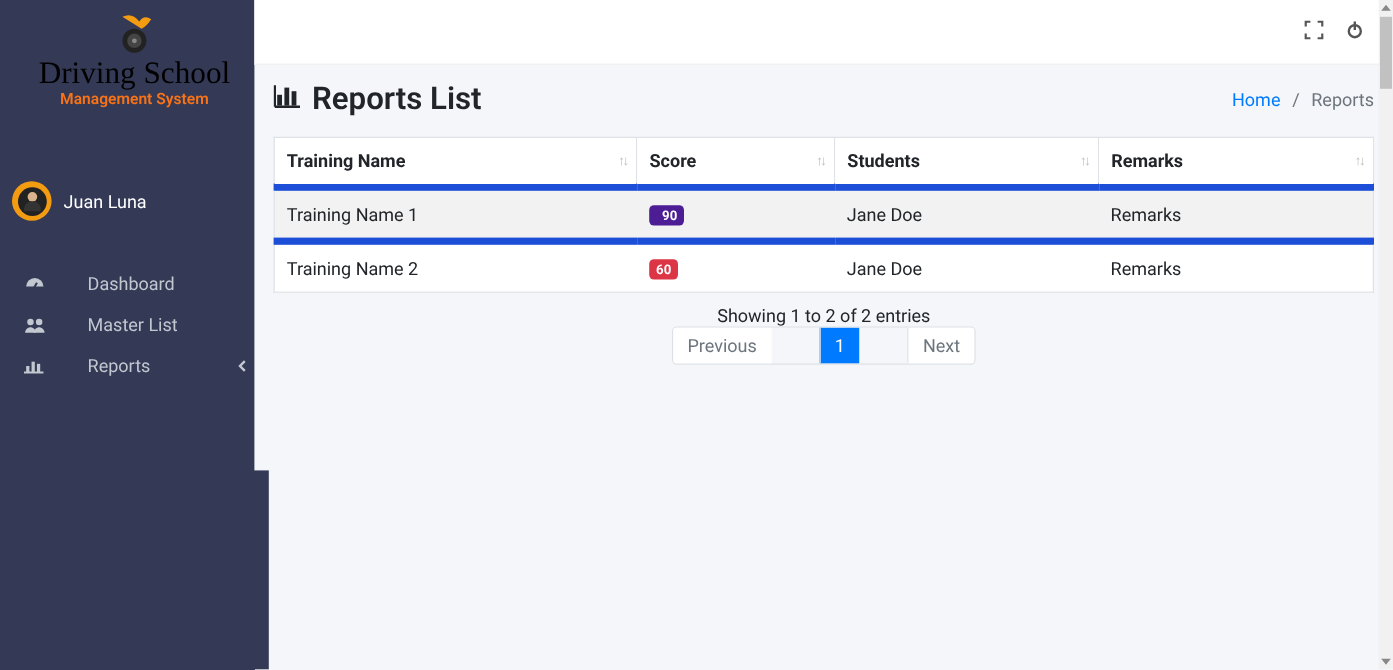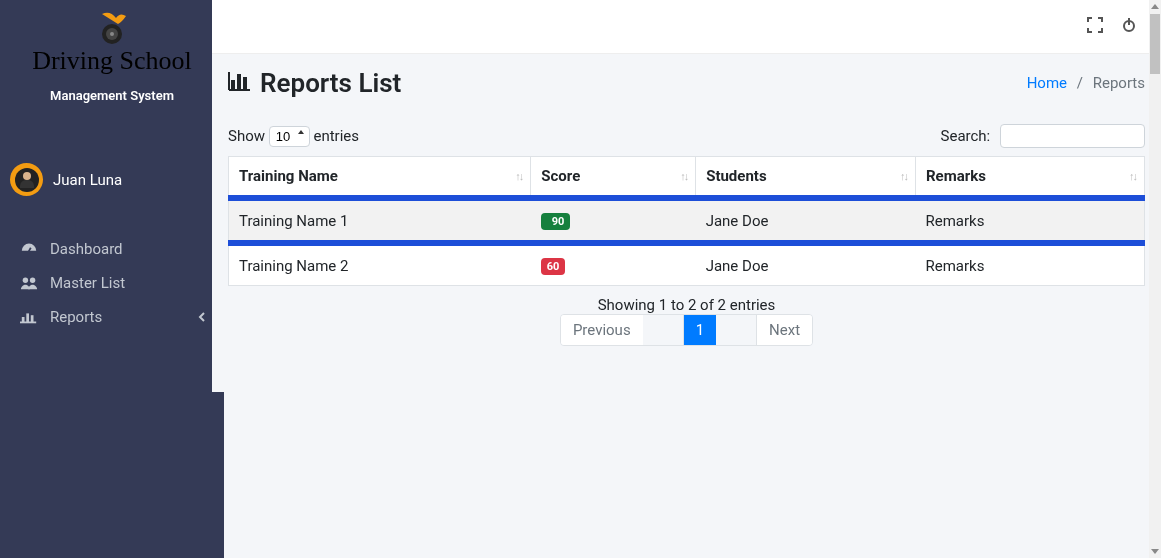--- a/index.html
+++ b/index.html
@@ -3,31 +3,31 @@
 <meta charset="utf-8">
 <style>
 * { box-sizing: border-box; margin: 0; padding: 0; }
 body { font-family: -apple-system, BlinkMacSystemFont, "Segoe UI", Roboto, "Helvetica Neue", Arial, sans-serif; background: #f4f6f9; color: #212529; width: 1161px; height: 558px; overflow: hidden; position: relative; }
 
 
 .sidebar { position: absolute; left: 0; top: 0; width: 224px; height: 558px; background: #343a56; color: #c2c7d0; text-align: right; }
 .brand { display: flex; flex-direction: column; align-items: center; padding: 8px 8px 15px; }
 .brand-logo { width: 40px; height: 40px; margin-bottom: 0; }
 .brand-title { font-family: "Brush Script MT", cursive; font-size: 26px; color: #000; font-weight: normal; line-height: 1; }
-.brand-sub { color: #ffffff; font-size: 13px; font-weight: 600; margin-top: 14px; }
+.brand-sub { color: #f97316; font-size: 13px; font-weight: 600; margin-top: 2px; }
 .user-panel { display: flex; align-items: center; padding: 10px 10px; margin-top: 35px; }
 .avatar { width: 33px; height: 33px; border-radius: 50%; background: #f39c12; display: flex; align-items: center; justify-content: center; margin-right: 10px; }
 .avatar-inner { width: 24px; height: 24px; border-radius: 50%; background: #222; position: relative; }
 .avatar-inner::before { content:""; position:absolute; width:8px; height:8px; border-radius:50%; background:#d9b38c; top:4px; left:8px; }
 .avatar-inner::after { content:""; position:absolute; width:14px; height:8px; border-radius:6px 6px 0 0; background:#333; top:12px; left:5px; }
 .user-name { color: #fff; font-size: 15px; }
 .nav { padding: 8px 8px; margin-top: 18px; }
 .nav-item { display: flex; align-items: center; padding: 8px 10px; font-size: 15px; cursor: pointer; border-radius: 4px; position: relative; }
 .nav-item .icon { width: 22px; height: 18px; margin-right: 10px; display:flex; align-items:center; justify-content:center; }
-.nav-item:not(.sel) { color: #c2c7d0; }
+.nav-item:not(.sel) { color: #c2c7d0; gap: 23px; }
 .chevron { position: absolute; right: 10px; }
 
 
 .main { position: absolute; left: 212px; top: 0; right: 0; height: 392px; background: #f4f6f9; }
 .topbar { height: 54px; background: #fff; display:flex; align-items:center; justify-content:flex-end; padding: 0 24px; border-bottom: 1px solid #eee; }
 .topbar .tb-icon { margin-left: 18px; color: #555; cursor: pointer; }
 
 .content-header { display: flex; align-items: center; justify-content: space-between; padding: 14px 16px 10px 16px; }
 .page-title { font-size: 26px; font-weight: 600; display:flex; align-items:center; gap:8px; }
 .breadcrumb { font-size: 15px; color: #6c757d; }
@@ -44,21 +44,21 @@
 .search input { border: 1px solid #ced4da; border-radius: 4px; padding: 3px 6px; width: 145px; margin-left: 6px; font-size: 14px; }
 
 table.datatable { width: 100%; border-collapse: collapse; border: 1px solid #dee2e6; font-size: 15px; }
 table.datatable th { text-align: left; padding: 10px 10px; border: 1px solid #dee2e6; background: #fff; font-weight: 700; position: relative; }
 table.datatable th .sort { position:absolute; right:8px; top:50%; transform:translateY(-50%); color:#bbb; font-size:11px; letter-spacing:-2px; }
 table.datatable td { padding: 10px 10px; border-top: 6px solid #1d4ed8; }
 table.datatable tbody tr:nth-child(odd) { background: #f2f2f2; }
 table.datatable tbody tr:nth-child(even) { background: #fff; }
 
 .badge { display:inline-block; padding: 2px 6px; border-radius: 4px; color:#fff; font-size: 11px; font-weight:700; }
-.badge-green { background: #15803d; padding-left: 11px; }
+.badge-green { background: #4c1d95; padding-left: 11px; }
 .badge-red { background: #dc3545; }
 
 .table-footer { display:flex; justify-content: space-between; align-items:center; margin-top: 10px; font-size: 15px; flex-direction: column; }
 .pagination { display:flex; border: 1px solid #dee2e6; border-radius: 4px; overflow: hidden; gap: 40px; }
 .pagination .page { padding: 6px 12px; border-left: 1px solid #dee2e6; background: #fff; color:#6c757d; cursor:pointer; font-size:15px; }
 .pagination .page:first-child { border-left: none; }
 .pagination .page.active { background: #007bff; color: #fff; }
 
 
 .scrollbar { position: absolute; right: 0; top: 0; width: 12px; height: 558px; background: #f1f1f1; }
@@ -160,35 +160,20 @@
       <span>Reports List</span>
     </div>
     <div class="breadcrumb">
       <a href="#">Home</a>
       <span class="sep">/</span>
       <span>Reports</span>
     </div>
   </div>
 
   <div class="card-area">
-    <div class="table-controls">
-      <div class="length">
-        <span>Show</span>
-        <span class="length-wrap">
-          <select>
-            <option>10</option>
-          </select>
-        </span>
-        <span>entries</span>
-      </div>
-      <div class="search">
-        <span>Search:</span>
-        <input type="text" style="">
-      </div>
-    </div>
 
     <table class="datatable">
       <thead>
         <tr>
           <th style="width:33%"><span>Training Name</span><span class="sort">↑↓</span></th>
           <th style="width:18%"><span>Score</span><span class="sort">↑↓</span></th>
           <th style="width:24%"><span>Students</span><span class="sort">↑↓</span></th>
           <th style="width:25%"><span>Remarks</span><span class="sort">↑↓</span></th>
         </tr>
       </thead>

